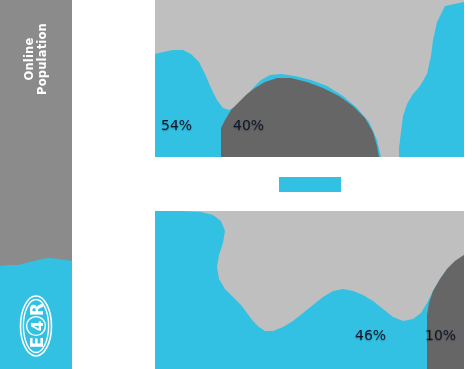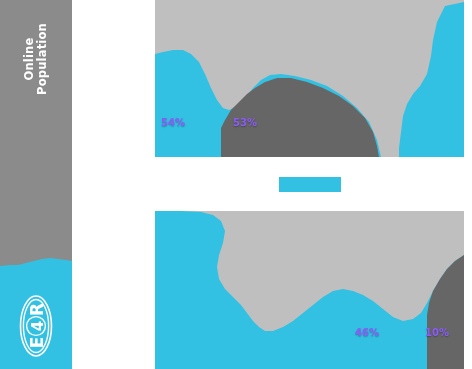--- a/index.html
+++ b/index.html
@@ -80,23 +80,23 @@
   }
   .chart-panel svg {
     display: block;
     width: 100%;
     height: 100%;
   }
 
   
   .pct-label {
     position: absolute;
-    color: #8b5cf6;
-    font-size: 10px;
-    font-weight: bold;
+    color: #0f172a;
+    font-size: 14px;
+    font-weight: normal;
     letter-spacing: 0px;
     white-space: nowrap;
     text-shadow: 0 1px 1.5px rgba(0,0,0,0.30);
   }
   #label-54 { left: 161px; top: 117px; }
   #label-53 { left: 233px; top: 117px; }
   #label-46 { left: 355px; top: 327px; }
   #label-47 { left: 425px; top: 327px; }
 
   
@@ -158,21 +158,21 @@
              L74,110 L68,108 L62,100 L56,88 L50,74 L44,62 L36,54
              L28,50 L18,50 L8,52 L0,54 Z"></path>
 
     <path fill="#666666" d="M66,157 L66,128 L70,120 L76,110 L84,102 L92,94 L100,88
              L110,82 L122,78 L136,78 L152,82 L168,88 L184,96 L198,106
              L210,118 L218,132 L222,146 L224,157 Z"></path>
   </svg>
 </div>
 
 <div class="pct-label" id="label-54">54%</div>
-<div class="pct-label" id="label-53">53%</div>
+<div class="pct-label" id="label-53">40%</div>
 
 <div id="divider-bar"></div>
 
 <div id="chart-bottom" class="chart-panel">
   <svg viewBox="0 0 309 158" preserveAspectRatio="none">
 
     <rect x="0" y="0" width="309" height="158" fill="#33c1e3"></rect>
 
     <path fill="#bfbfbf" d="M26,0 L309,0 L309,44 L300,50 L292,58 L285,68 L278,80
              L272,92 L266,102 L258,108 L248,110 L238,106 L228,98

